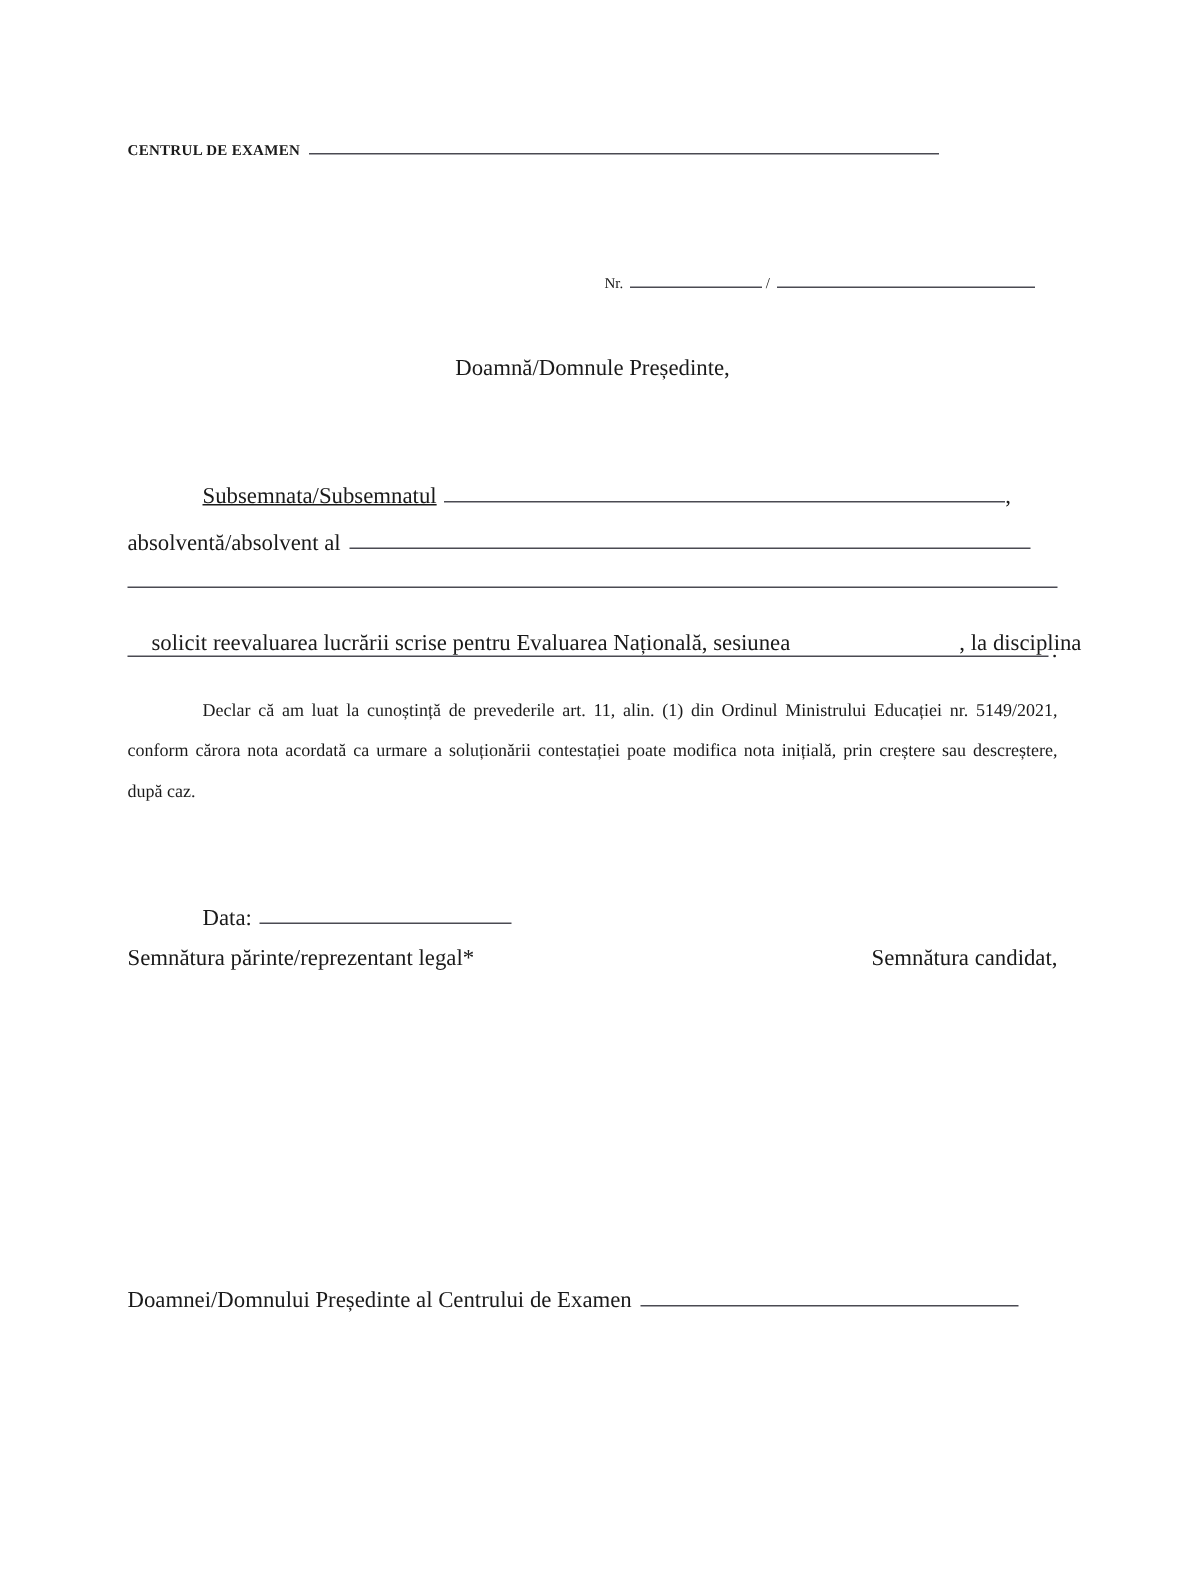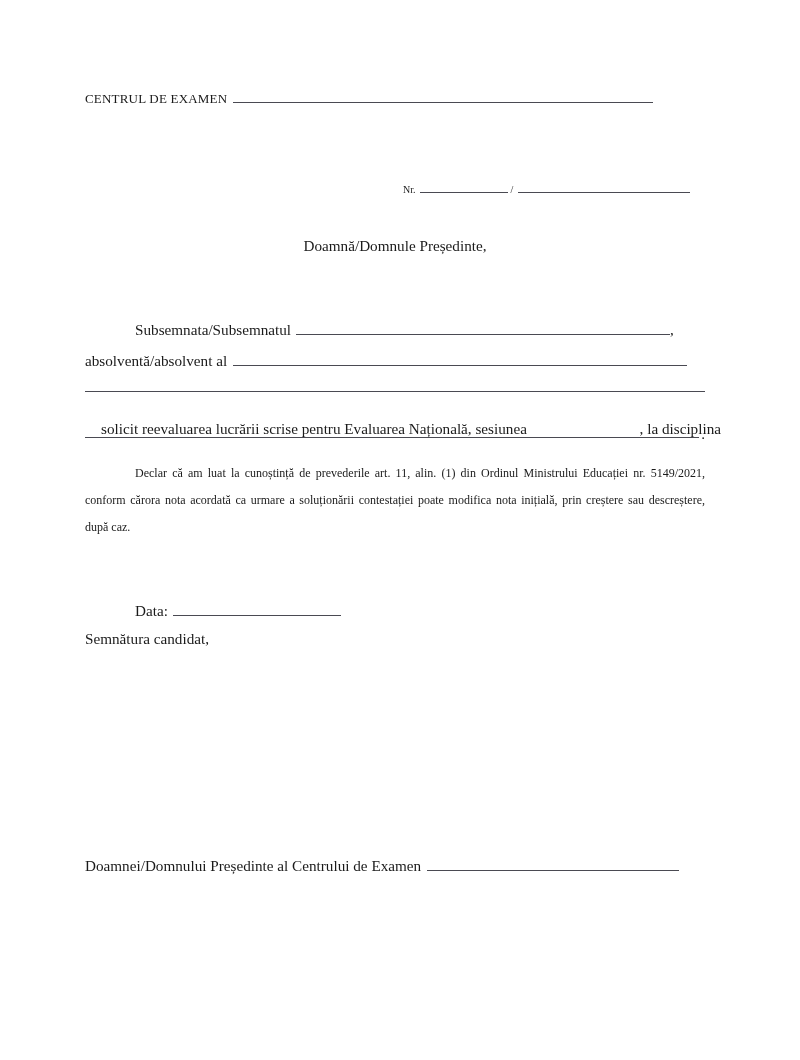--- a/index.html
+++ b/index.html
@@ -42,35 +42,35 @@
   }
   .rule-block {
     border-bottom: 1.3px solid #4a4a52;
     height: 0;
     font-size: 0;
     line-height: 0;
   }
 
   
   #header-row { top: 90px; }
-  #header-row .lbl { font-size: 13px; letter-spacing: 0.2px; }
+  #header-row .lbl { font-size: 10px; letter-spacing: 0.2px; font-weight: bold; }
   #header-row .rule { width: 420px; margin-left: 6px; }
 
   
   #nr-row { top: 180px; }
   #nr-row .inner { margin-left: 318px; font-size: 10px; margin-top: 48px; }
   #nr-row .rule-a { width: 88px; margin-left: 4px; }
   #nr-row .slash { margin: 0 3px; }
   #nr-row .rule-b { width: 172px; margin-left: 2px; }
 
   
   #salutation { top: 238px; text-align: center; font-size: 15.2px; }
 
   
-  #subsemnata-row { top: 322px; }
+  #subsemnata-row { top: 322px; text-decoration: underline; }
   #subsemnata-row .indent { display: inline-block; width: 50px; }
   #subsemnata-row .rule { width: 374px; margin-left: 5px; }
 
   
   #absolventa-row { top: 353px; }
   #absolventa-row .rule { width: 454px; margin-left: 6px; }
 
   
   #blank-rule-1 { top: 391px; }
   #blank-rule-1 .rule-block { width: 620px; }
@@ -180,20 +180,21 @@
   <div class="col txt" id="declaration" style="white-space:normal;">
     <span>Declar că am luat la cunoștință de prevederile art. 11, alin. (1) din Ordinul Ministrului Educației nr. 5149/2021, conform cărora nota acordată ca urmare a soluționării contestației poate modifica nota inițială, prin creștere sau descreștere, după caz.</span>
   </div>
 
   <div class="col txt" id="data-row">
     <span class="indent"></span><span>Data:</span><span class="rule"></span>
   </div>
 
   <div class="col" id="signature-row">
     <div class="srow">
+      <span>Semnătura părinte/reprezentant legal*</span>
       <span>Semnătura candidat,</span>
     </div>
   </div>
 
   <div class="col txt" id="addressee-row">
     <span>Doamnei/Domnului Președinte al Centrului de Examen</span><span class="rule"></span>
   </div>
 
 
 </div>

